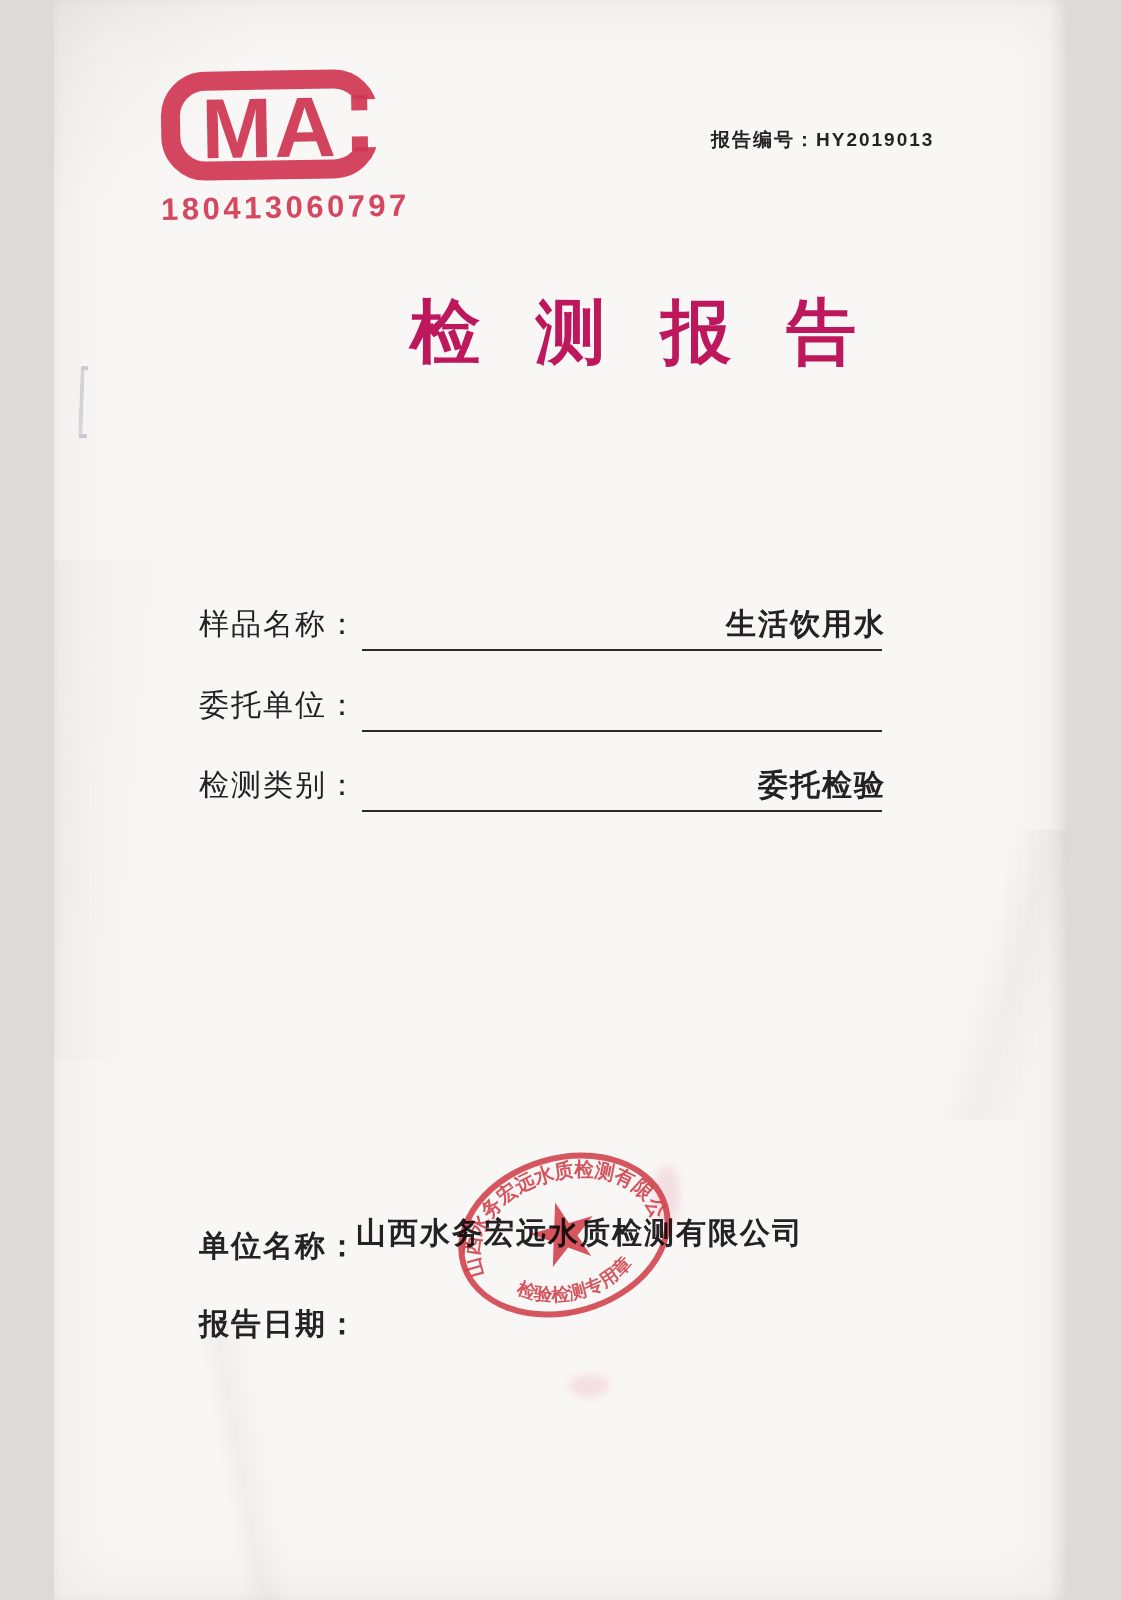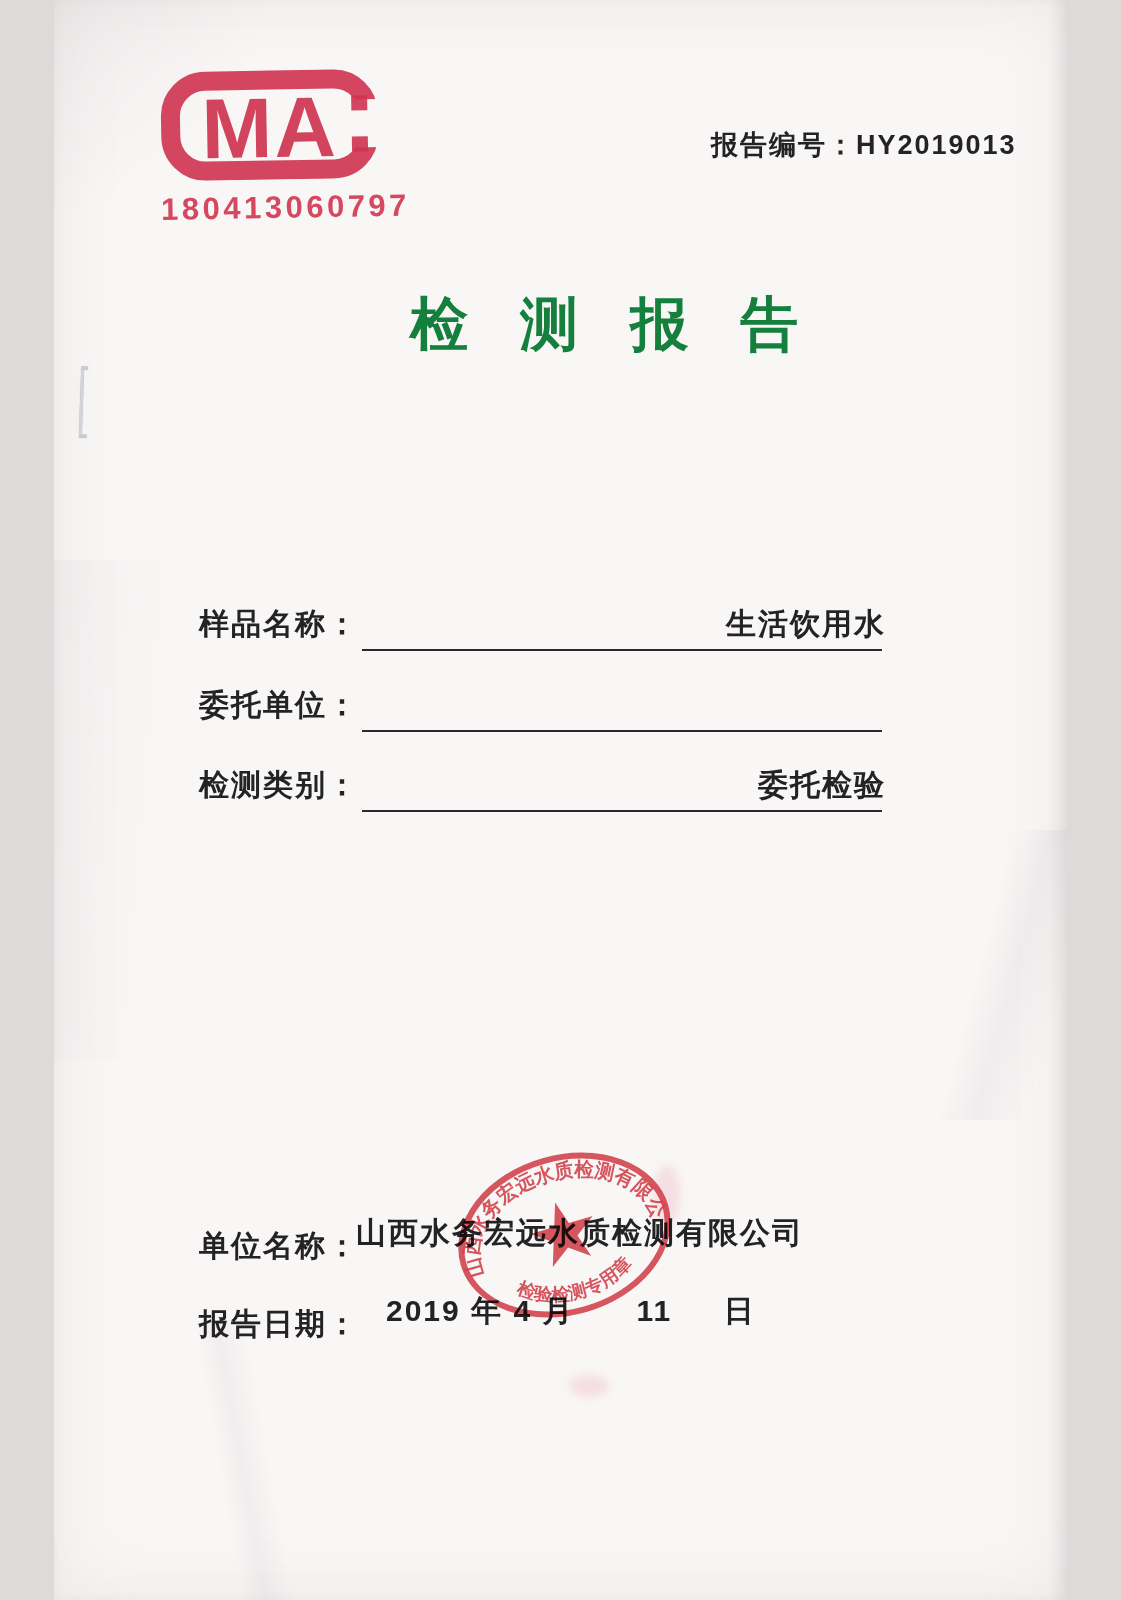--- a/index.html
+++ b/index.html
@@ -13,27 +13,27 @@
   }
   .abs{position:absolute;}
   
   #cma-block{left:106px;top:70px;transform:rotate(-1deg);color:#cf3350;}
   #cma-number{
     margin-top:6px;width:220px;text-align:center;
     font-size:31px;font-weight:bold;letter-spacing:3.5px;white-space:pre;
     color:#d23a54;opacity:.92;
   }
   
-  #report-no-line{left:657px;top:127px;font-size:27px;font-weight:bold;letter-spacing:2px;}
+  #report-no-line{left:657px;top:127px;font-size:19px;font-weight:bold;letter-spacing:2px;}
   #doc-title{
-    left:356px;top:286px;font-size:58px;font-weight:bold;
-    letter-spacing:18px;white-space:pre;color:#15803d;
+    left:356px;top:286px;font-size:70px;font-weight:bold;
+    letter-spacing:18px;white-space:pre;color:#be185d;
   }
   
-  .field-label{left:145px;font-size:30px;font-weight:bold;letter-spacing:2px;}
+  .field-label{left:145px;font-size:30px;font-weight:normal;letter-spacing:2px;}
   .field-value{left:316px;width:516px;text-align:right;font-size:30px;font-weight:bold;letter-spacing:2px;}
   .field-line{left:308px;width:520px;height:0;border-bottom:2px solid #2a2a2c;}
   
   .footer-label{left:145px;font-size:30px;font-weight:bold;letter-spacing:2px;margin-top:13px;}
   .footer-value{font-size:30px;font-weight:bold;letter-spacing:2px;white-space:pre;}
   
   #company-seal{
     left:396px;top:1146px;transform:rotate(-16deg);
     opacity:.93;mix-blend-mode:multiply;
   }
@@ -102,21 +102,20 @@
   <div class="abs field-line" style="top:730px"></div>
 
   <div class="abs field-label" style="top:765px">检测类别：</div>
   <div class="abs field-value" style="top:765px">委托检验</div>
   <div class="abs field-line" style="top:810px"></div>
 
   <div class="abs footer-label" style="top:1213px">单位名称：</div>
   <div class="abs footer-value" style="left:302px;top:1213px">山西水务宏远水质检测有限公司</div>
 
   <div class="abs footer-label" style="top:1291px">报告日期：</div>
-  <div class="abs footer-value" style="left:332px;top:1291px">2019 年 4 月      11     日</div>
 
   <div class="abs" id="company-seal">
     <svg width="230" height="178" viewBox="0 0 230 178">
       <defs>
         <path id="seal-arc-top" d="M 27,105 A 89 63 0 1 1 203,105" fill="none"></path>
         <path id="seal-arc-bottom" d="M 53,131 A 78 56 0 0 0 177,131" fill="none"></path>
       </defs>
       <ellipse cx="115" cy="89" rx="105" ry="77" fill="none" stroke="#d2333e" stroke-width="6" opacity="0.88"></ellipse>
       <polygon points="115,55 122.6,78.5 147.3,78.5 127.4,93 135,116.5 115,102 95,116.5 102.6,93 82.7,78.5 107.4,78.5" fill="#d2333e" opacity="0.88"></polygon>
       <text font-size="20" font-weight="bold" fill="#d2333e" opacity="0.88" font-family="Liberation Sans, DejaVu Sans, sans-serif">

